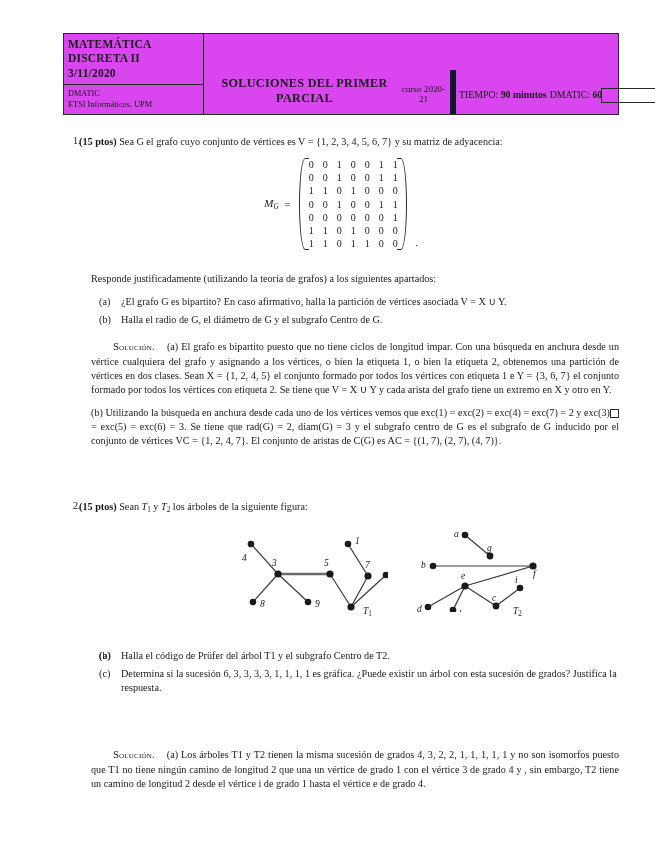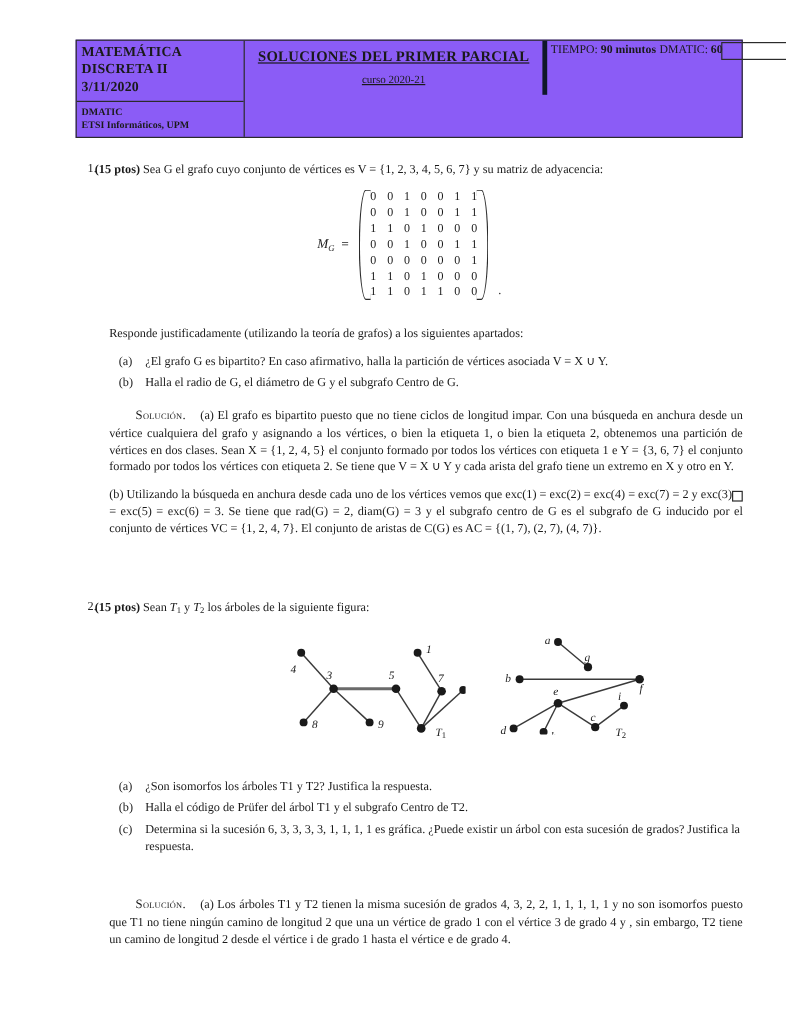--- a/index.html
+++ b/index.html
@@ -25,54 +25,52 @@
 
   
   .header {
     position: absolute;
     left: 63px;
     top: 33px;
     width: 556px;
     border: 1px solid #2b2b2b;
     box-sizing: border-box;
     display: flex;
-    align-items: flex-start;
-    background: #8b5cf6;
+    align-items: flex-end;
+    background: #d946ef;
   }
   .hdr-left {
     width: 140px;
     box-sizing: border-box;
     border-right: 1px solid #2b2b2b;
     display: flex;
     flex-direction: column;
   }
   .hdr-left-top {
     border-bottom: 1px solid #2b2b2b;
     padding: 3px 4px 4px 4px;
     font-weight: bold;
     font-size: 11.5px;
     line-height: 1.25;
     letter-spacing: 0.2px;
   }
   .hdr-left-bot {
     padding: 3px 4px 3px 4px;
     font-size: 8.3px;
     line-height: 1.35;
-    font-weight: bold;
   }
   .hdr-mid {
     flex: 1;
     box-sizing: border-box;
-    border-right: 4px solid #0f172a;
-    display: flex;
-    flex-direction: column;
+    border-right: 6px solid #0f172a;
+    display: flex;
+    flex-direction: row;
     align-items: center;
     justify-content: center;
     padding: 6px 4px 8px 4px;
-    text-decoration: underline;
   }
   .hdr-mid-title {
     font-weight: bold;
     font-size: 12.2px;
     letter-spacing: 0.3px;
     text-align: center;
   }
   .hdr-mid-sub {
     font-size: 9.2px;
     margin-top: 6px;
@@ -477,21 +475,20 @@
         <text x="122" y="61">i</text>
       </g>
     </svg>
     <div class="figcap" style="left:450px;top:84px">T<span class="subn">2</span></div>
   </div>
 
   <div class="q2-after">
     <div class="item-list" style="margin-top:0">
       <div class="item">
         <span class="lbl">(a)</span>
-        <span>¿Son isomorfos los árboles T1 y T2? Justifica la respuesta.</span>
       </div>
       <div class="item">
         <span class="lbl">(b)</span>
         <span>Halla el código de Prüfer del árbol T1 y el subgrafo Centro de T2.</span>
       </div>
       <div class="item">
         <span class="lbl">(c)</span>
         <span>Determina si la sucesión 6, 3, 3, 3, 3, 1, 1, 1, 1 es gráfica. ¿Puede existir un árbol con esta sucesión de grados? Justifica la respuesta.</span>
       </div>
     </div>

